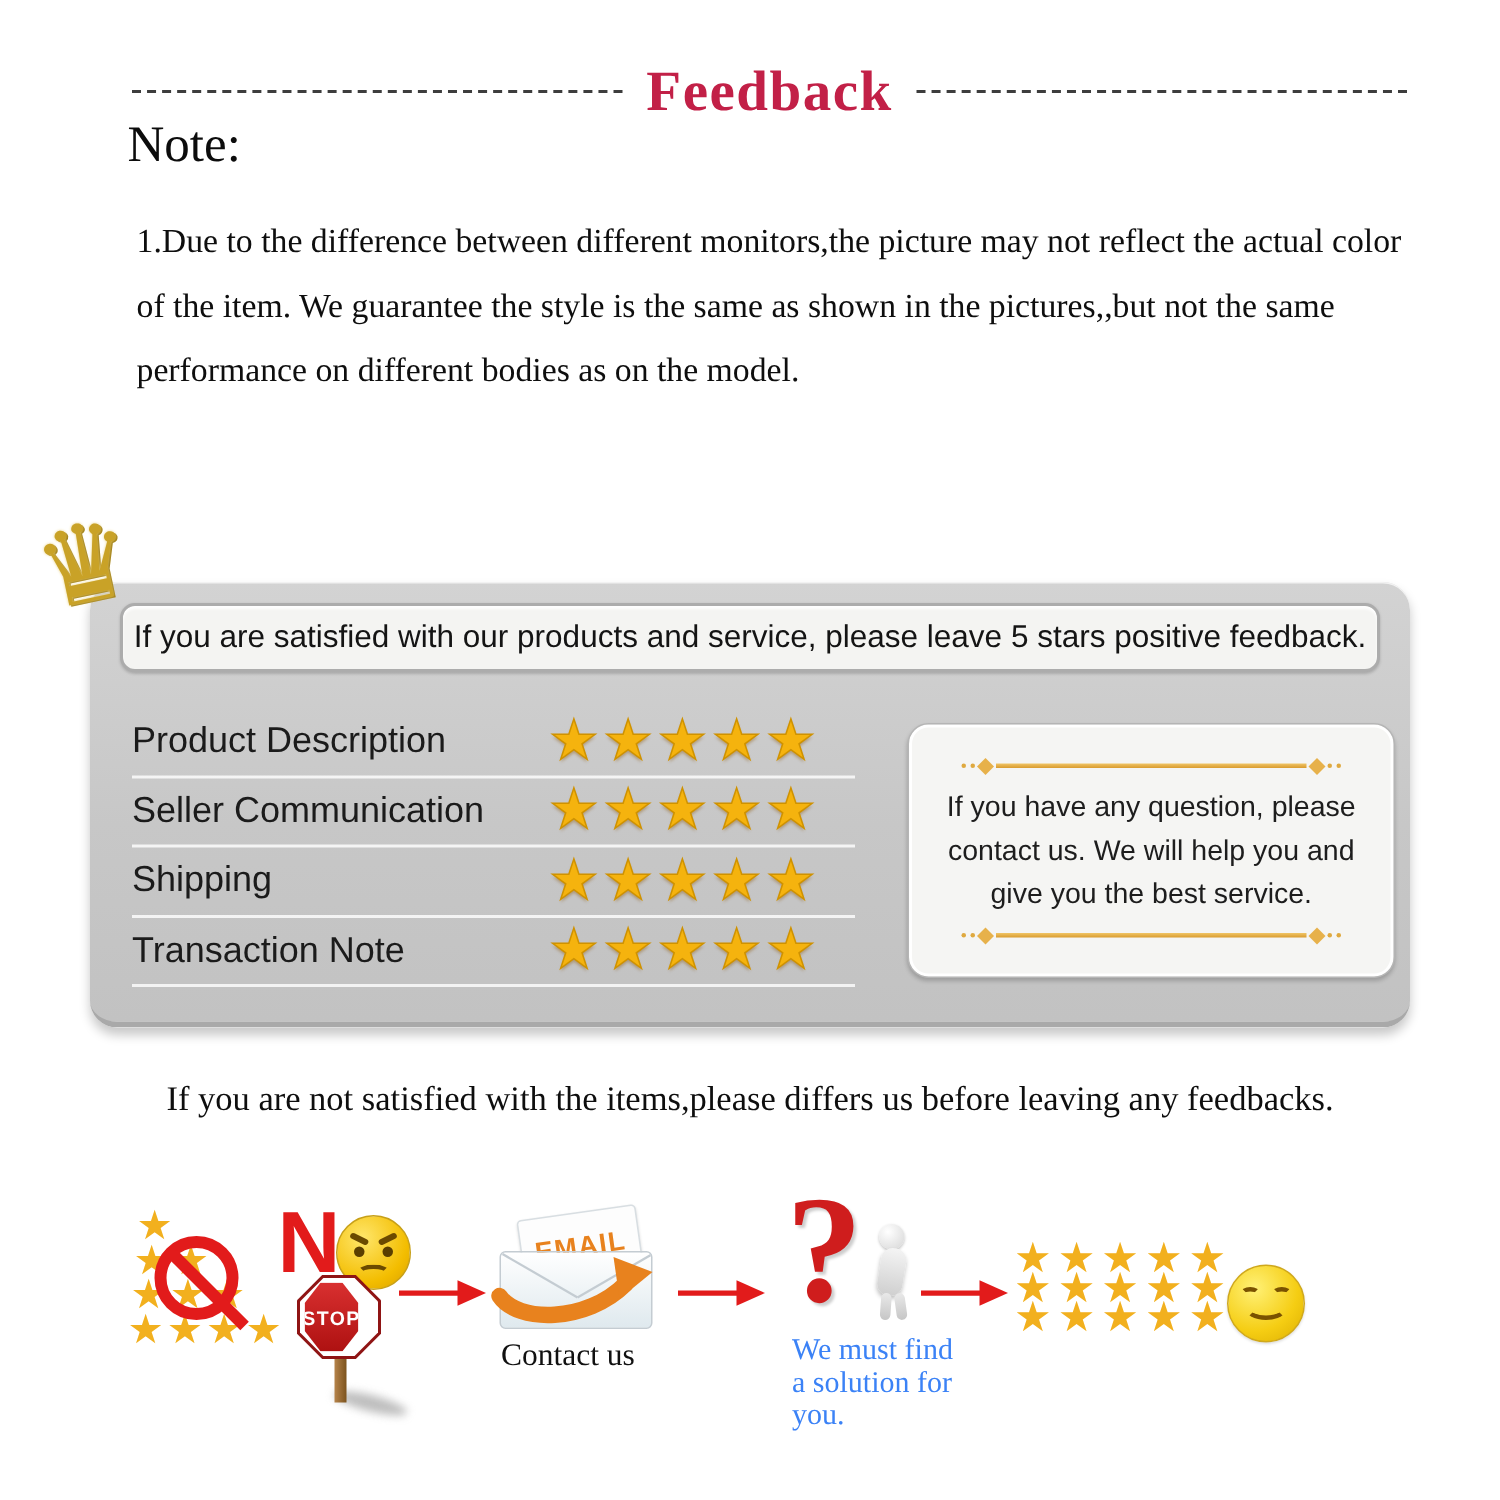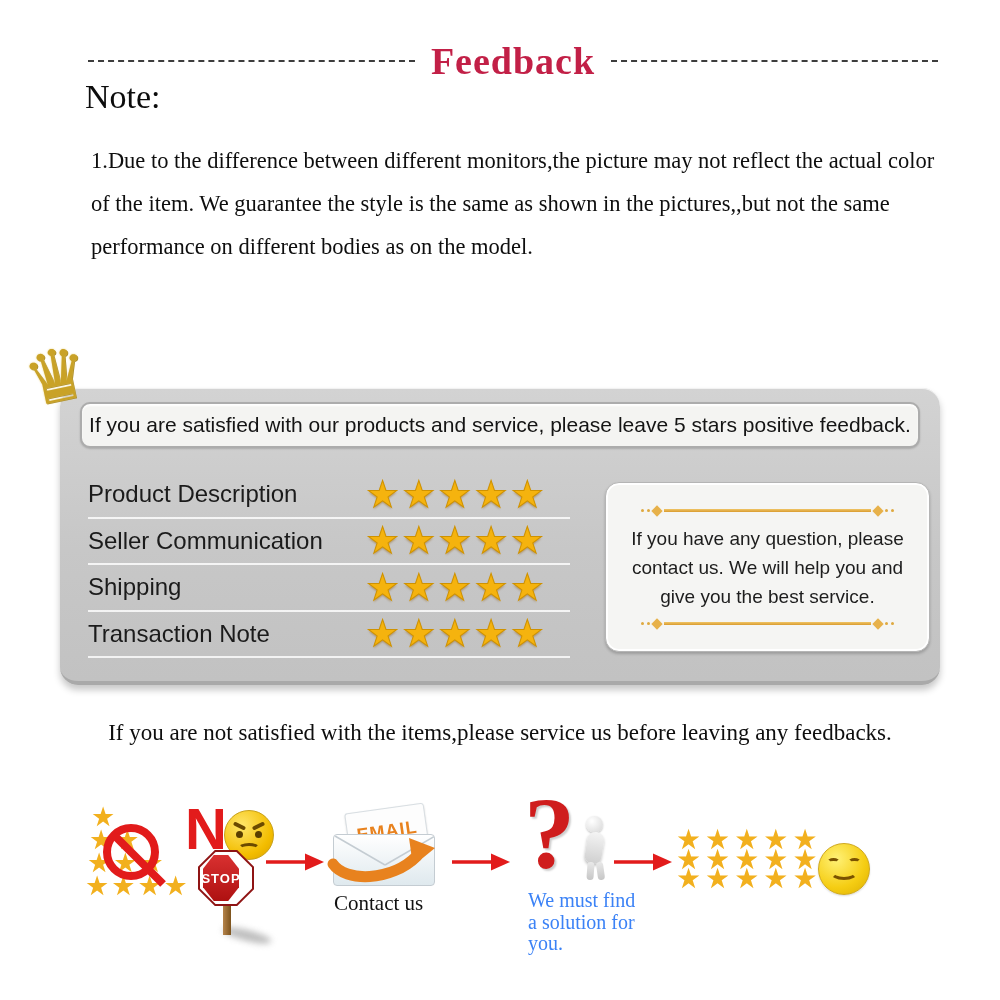--- a/index.html
+++ b/index.html
@@ -181,21 +181,21 @@
       <span class="orn-line"></span>
       <span class="orn-dia"></span>
         <span class="orn-dot"></span>
         <span class="orn-dot"></span>
     </div>
   </div>
 </div>
 
 <div class="crown">♛</div>
 
-<div class="footer-note">If you are not satisfied with the items,please service us before leaving any feedbacks.</div>
+<div class="footer-note">If you are not satisfied with the items,please differs us before leaving any feedbacks.</div>
 
 <div class="star-cluster">
   <div>
       <div class="pyr-row">★</div>
       <div class="pyr-row">★★</div>
       <div class="pyr-row">★★★</div>
       <div class="pyr-row">★★★★</div>
     </div>
   <div class="no-sign"></div>
 </div>

